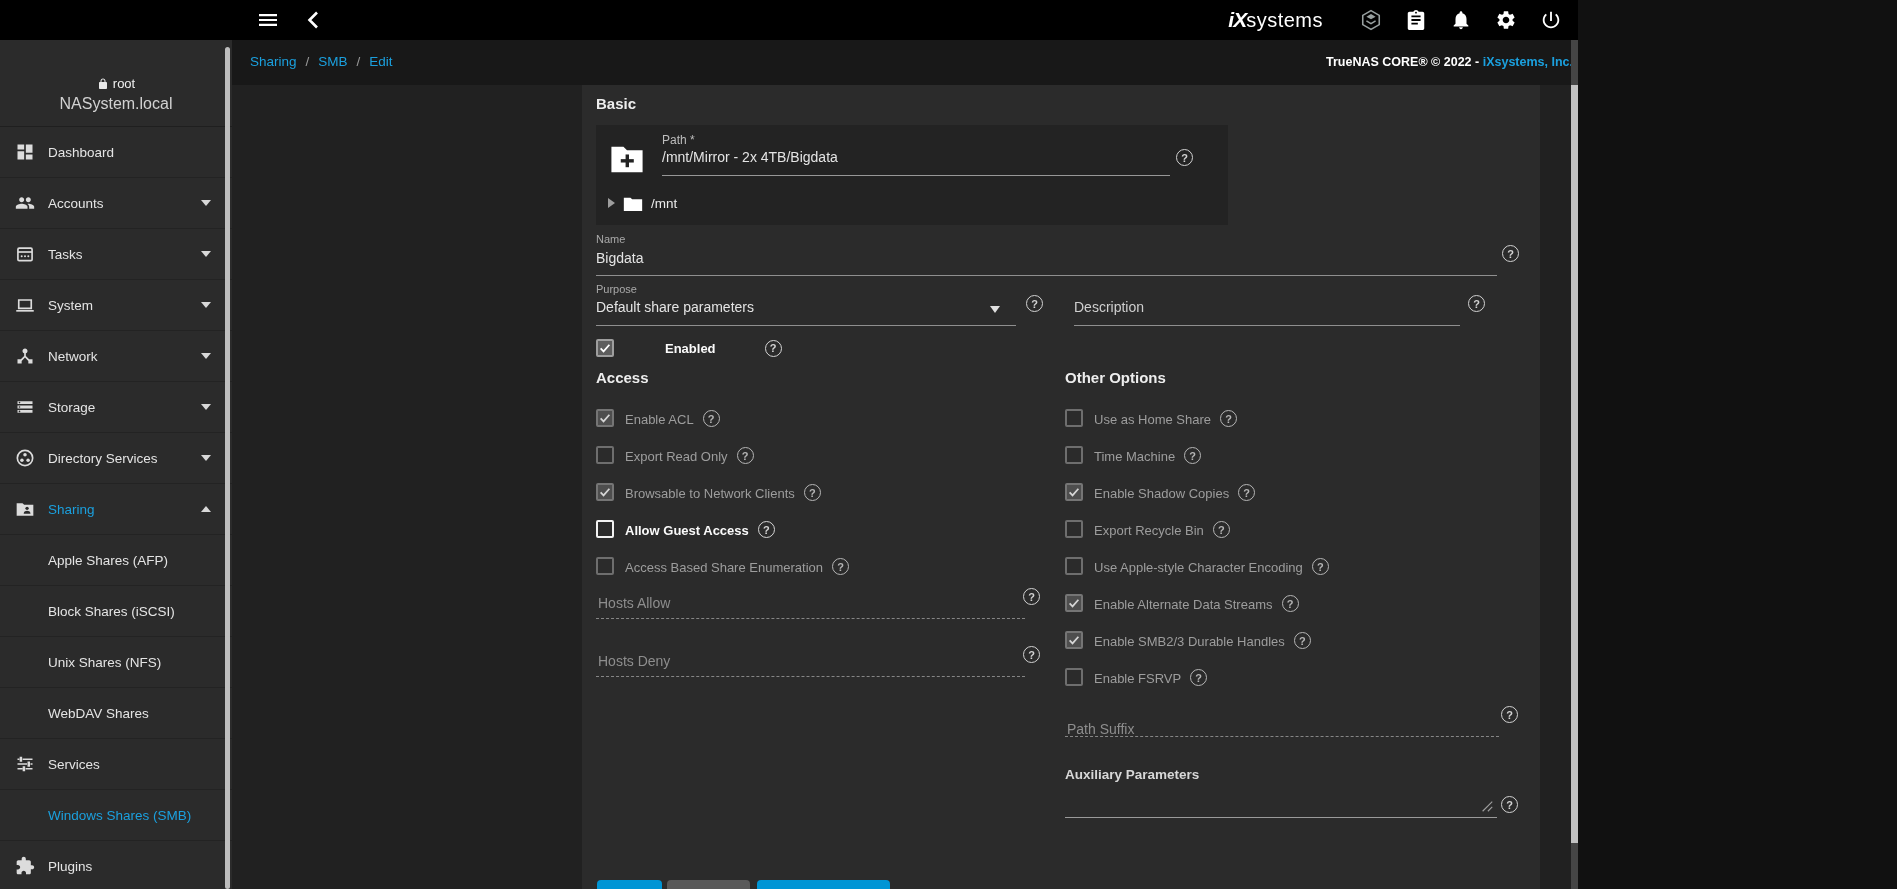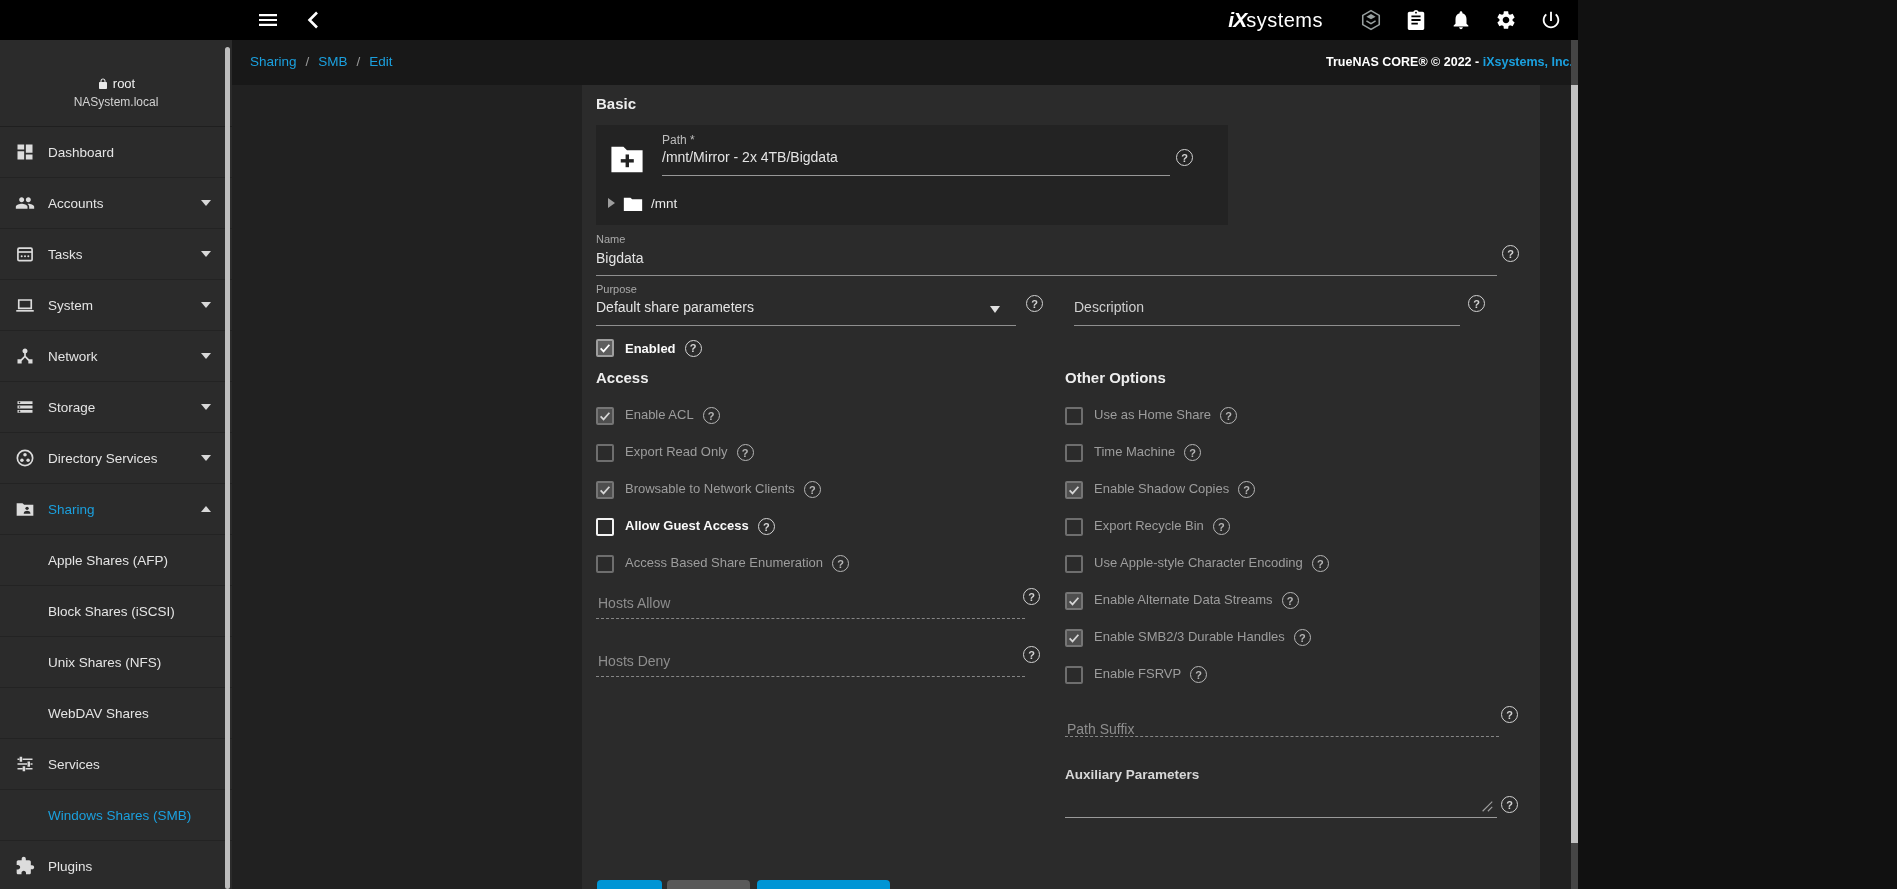--- a/index.html
+++ b/index.html
@@ -25,21 +25,21 @@
   .crumb{color:#1ba0de;cursor:pointer;}
   .crumb-sep{color:#9a9a9a;}
   .copyright{position:absolute;right:5px;top:15px;font-size:12.5px;color:#fff;font-weight:700;white-space:nowrap;}
   .copyright .link{color:#1ba0de;}
 
   
   .sidebar{position:absolute;left:0;top:40px;width:232px;height:849px;background:#2b2b2b;z-index:20;overflow:hidden;}
   .user-block{height:87px;border-bottom:1px solid #1f1f1f;text-align:center;box-sizing:border-box;padding-top:36px;}
   .user-name{font-size:13px;color:#f0f0f0;display:flex;justify-content:center;align-items:center;gap:4px;}
   .user-name .icon{width:12px;height:12px;color:#e8e8e8;}
-  .user-host{font-size:12px;color:#d2d2d2;margin-top:4px;}
+  .user-host{font-size:16px;color:#d2d2d2;margin-top:4px;}
   .side-item{position:relative;height:50px;border-bottom:1px solid #232323;display:flex;align-items:center;padding-left:15px;cursor:pointer;}
   .side-item .icon{width:20px;height:20px;margin-right:13px;color:#dcdcdc;flex:0 0 20px;}
   .side-label{font-size:13.5px;color:#e4e4e4;}
   .side-item.active .side-label{color:#1ba0de;}
   .caret{position:absolute;right:21px;width:0;height:0;border-left:5px solid transparent;border-right:5px solid transparent;}
   .caret.down{border-top:6px solid #d8d8d8;}
   .caret.up{border-bottom:6px solid #d8d8d8;}
   .side-scroll{position:absolute;right:2px;top:7px;width:5px;height:842px;background:#bdbdbd;border-radius:3px;z-index:22;}
 
   
@@ -63,28 +63,28 @@
   .help{width:17px;height:17px;border:1.5px solid #d2d2d2;color:#d2d2d2;border-radius:50%;
         font-size:11px;font-weight:700;display:flex;align-items:center;justify-content:center;
         box-sizing:border-box;cursor:pointer;flex:0 0 17px;}
   .help.abs{position:absolute;}
   .sel-caret{position:absolute;width:0;height:0;border-left:5.5px solid transparent;border-right:5.5px solid transparent;border-top:7px solid #e0e0e0;}
 
   .cbx{width:18px;height:18px;box-sizing:border-box;border:2px solid #6e6e6e;border-radius:2px;
        margin-right:11px;display:flex;align-items:center;justify-content:center;cursor:pointer;flex:0 0 18px;}
   .cbx svg{width:14px;height:14px;}
   .cbx.on{background:#4e4e4e;border-color:#757575;color:#d6d6d6;}
-  .check-row{display:flex;align-items:flex-start;height:20px;margin-bottom:17px;}
+  .check-row{display:flex;align-items:flex-end;height:20px;margin-bottom:17px;}
   .check-label{font-size:13px;color:#9d9d9d;margin-right:9px;}
   .check-row .help{border-color:#b5b5b5;color:#b5b5b5;}
   .check-row.lit .cbx{border-color:#f2f2f2;}
   .check-row.lit .cbx.on{background:#5d5d5d;border-color:#9e9e9e;color:#fff;}
   .check-row.lit .check-label{color:#fafafa;font-weight:700;}
   .check-row.lit .help{border-color:#d5d5d5;color:#d5d5d5;}
-  .en-row{position:absolute;left:14px;top:253px;display:flex;align-items:center;height:20px;}
+  .en-row{position:absolute;left:14px;top:253px;display:flex;align-items:center;height:20px;gap:40px;}
   .en-row .cbx{background:#5d5d5d;border-color:#9e9e9e;color:#fff;}
   .en-row .check-label{color:#e8e8e8;font-weight:400;}
   .checklist{position:absolute;}
   .aux-label{position:absolute;font-size:13.5px;font-weight:700;color:#d8d8d8;}
   .resize-glyph{position:absolute;width:14px;height:14px;color:#9e9e9e;}
 
   .foot-btn{position:absolute;top:795px;height:28px;border-radius:4px;cursor:pointer;}
   .foot-btn.primary{background:#0095d5;}
   .foot-btn.secondary{background:#595959;}
 

